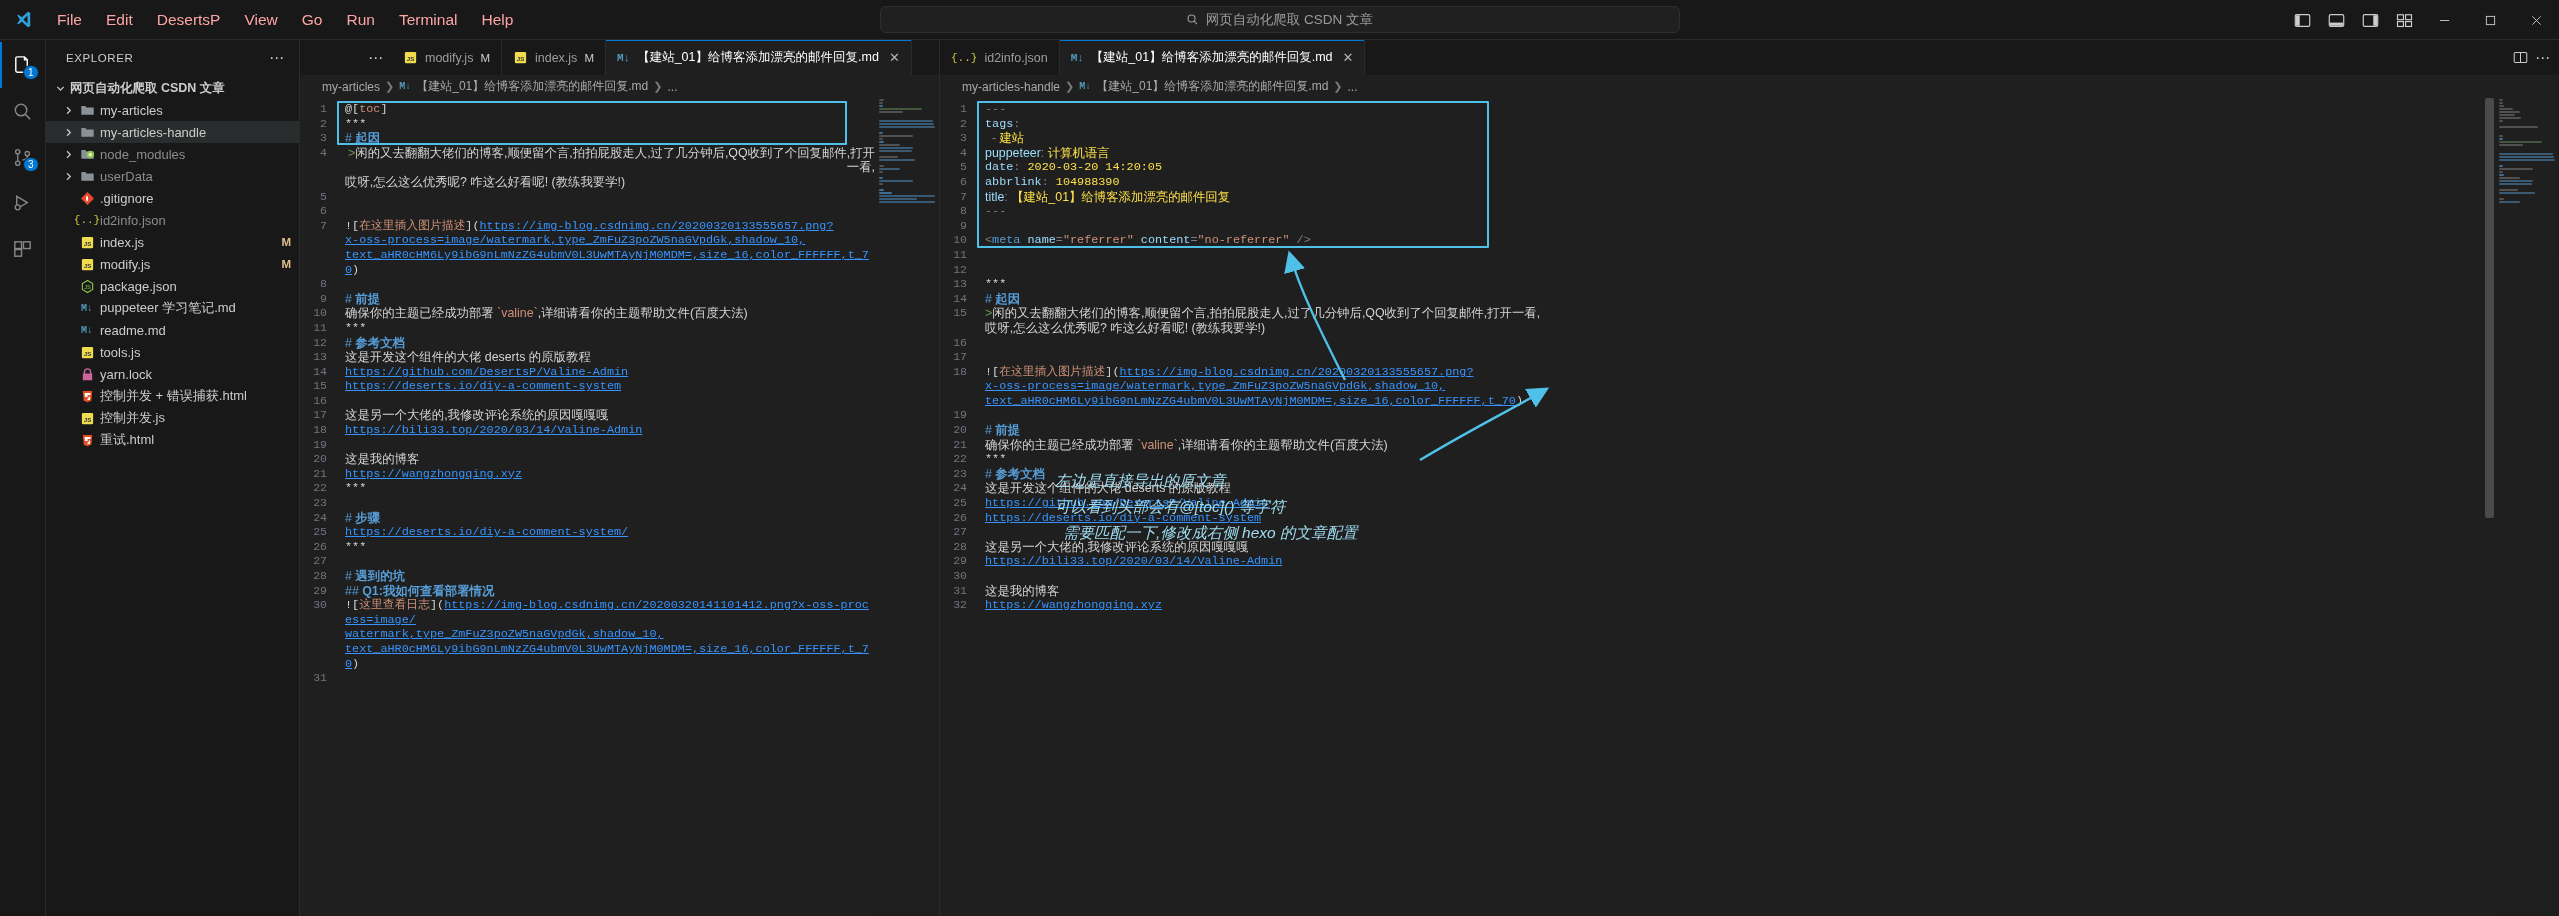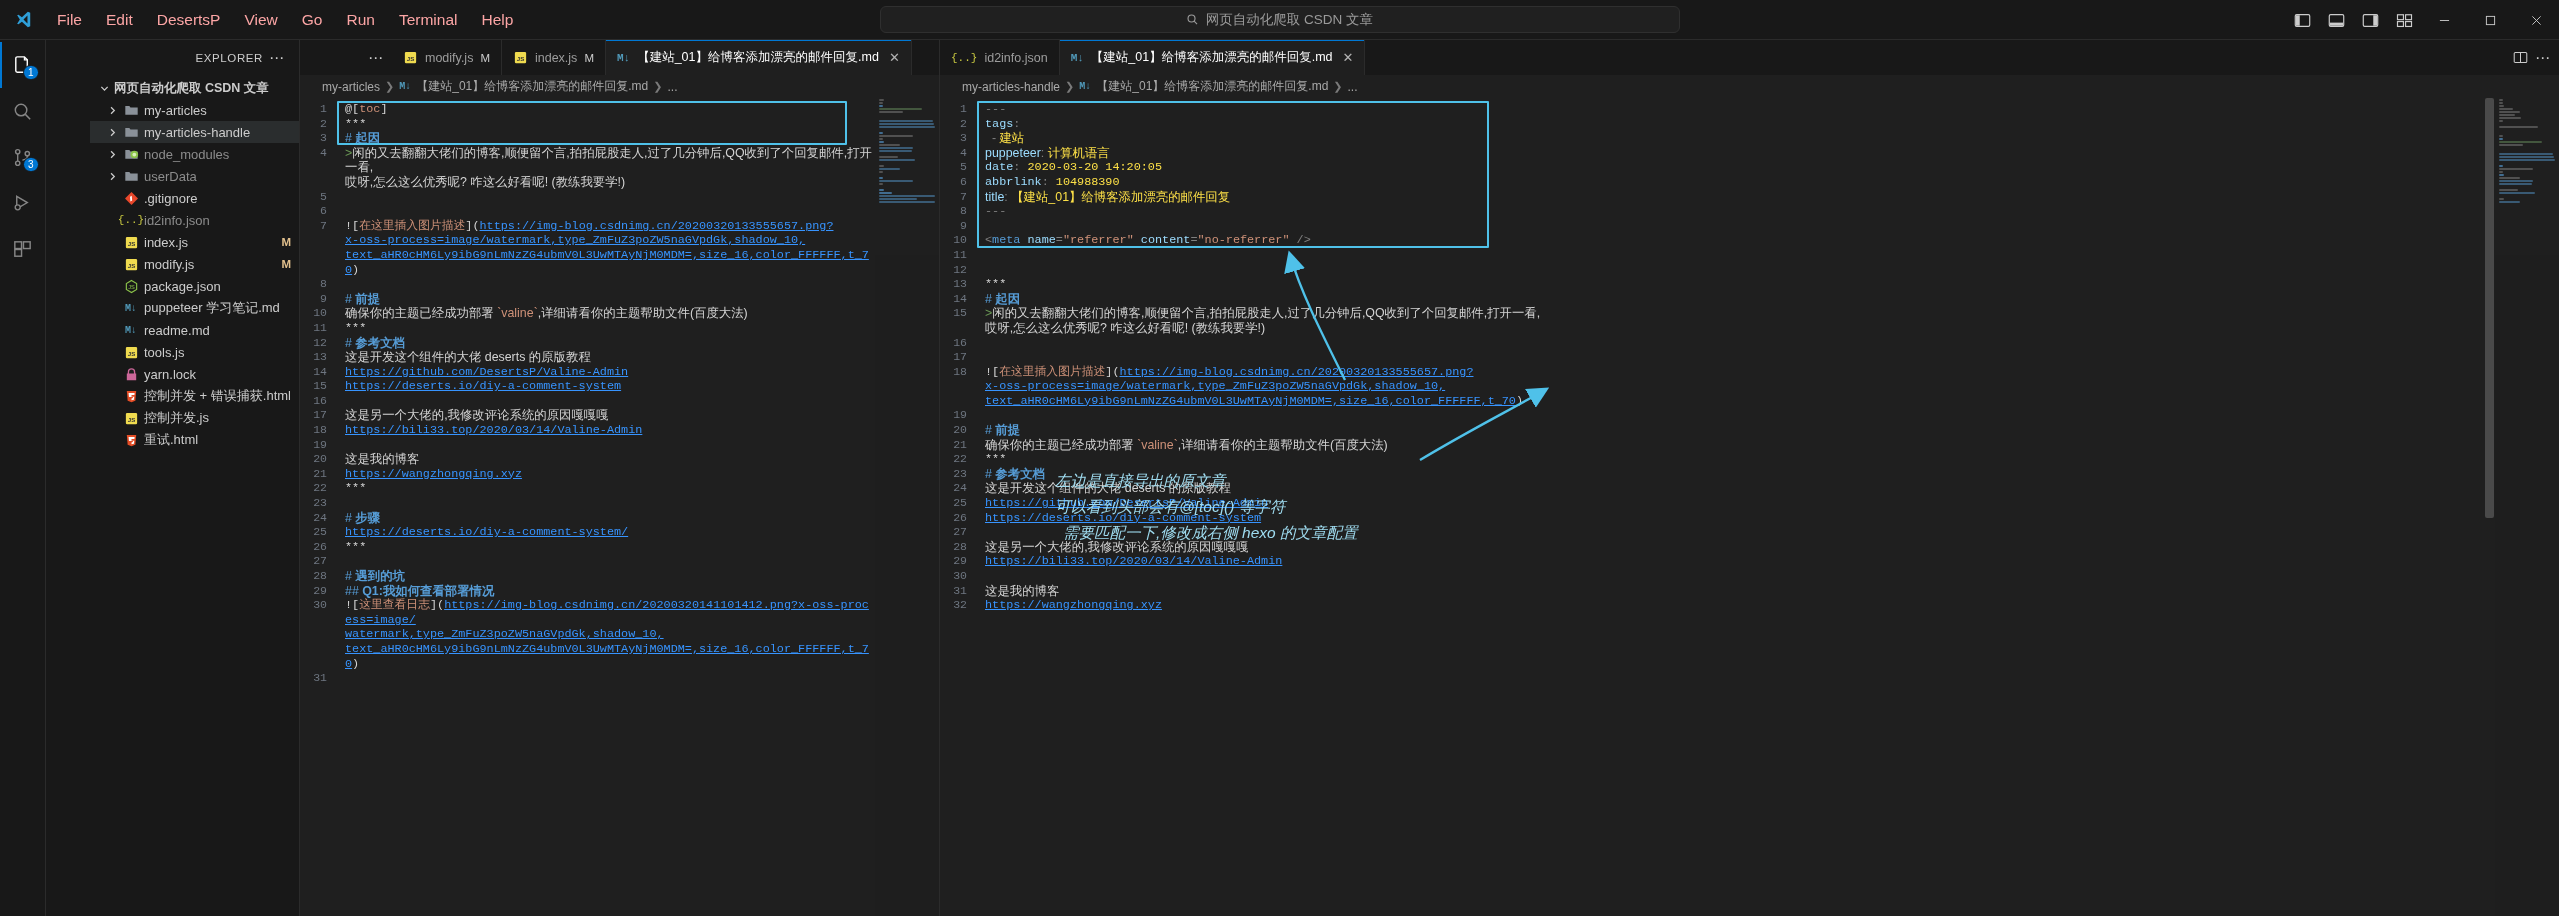--- a/index.html
+++ b/index.html
@@ -63,21 +63,20 @@
     position: absolute; right: 7px; bottom: 8px; min-width: 15px; height: 15px;
     border-radius: 8px; background: #0078d4; color: #fff; font-size: 10px;
     display: flex; align-items: center; justify-content: center; padding: 0 4px;
     border: 1px solid #181818;
   }
 
   
   .sidebar {
     width: 254px; min-width: 254px; background: #181818; display: flex; flex-direction: column;
     border-right: 1px solid #2b2b2b;
-    align-items: flex-end;
   }
   .sidebar-header {
     height: 35px; display: flex; align-items: center; justify-content: space-between;
     padding: 0 8px 0 20px; color: #cccccc; font-size: 11.5px; letter-spacing: .6px;
   }
   .sidebar-header .dots { color: #cccccc; font-size: 15px; letter-spacing: 1px; padding: 0 6px; }
   .tree { flex: 1; overflow: hidden; padding-top: 2px; }
   .row {
     height: 22px; display: flex; align-items: center; font-size: 13px;
     color: #cccccc; padding-right: 8px; white-space: nowrap; position: relative;
@@ -138,21 +137,21 @@
   .code-scroll { flex: 1; position: relative; overflow: hidden; }
   .cline {
     display: flex; min-height: 14.6px; font-family: "Liberation Mono", "DejaVu Sans Mono", monospace;
     font-size: 11.8px; line-height: 14.6px;
   }
   .gutter {
     width: 38px; min-width: 38px; text-align: right; padding-right: 11px; color: #6e7681;
     user-select: none; font-family: "Liberation Mono", monospace; font-size: 11.5px;
   }
   .ctext { padding-left: 7px; white-space: pre-wrap; word-break: break-all; color: #d4d4d4; }
-  .ctext.cn { font-family: "Liberation Sans", sans-serif; font-size: 12.4px; }
+  .ctext.cn { font-family: "Liberation Sans", sans-serif; font-size: 12.4px; text-align: right; }
 
   
   .t-md-plain { color: #d4d4d4; }
   .t-head { color: #569cd6; font-weight: bold; }
   .t-hash { color: #569cd6; }
   .t-quote { color: #6a9955; }
   .t-stars { color: #d4d4d4; }
   .t-toc { color: #ce9178; }
   .t-at { color: #d4d4d4; }
   .t-brk { color: #d4d4d4; }

